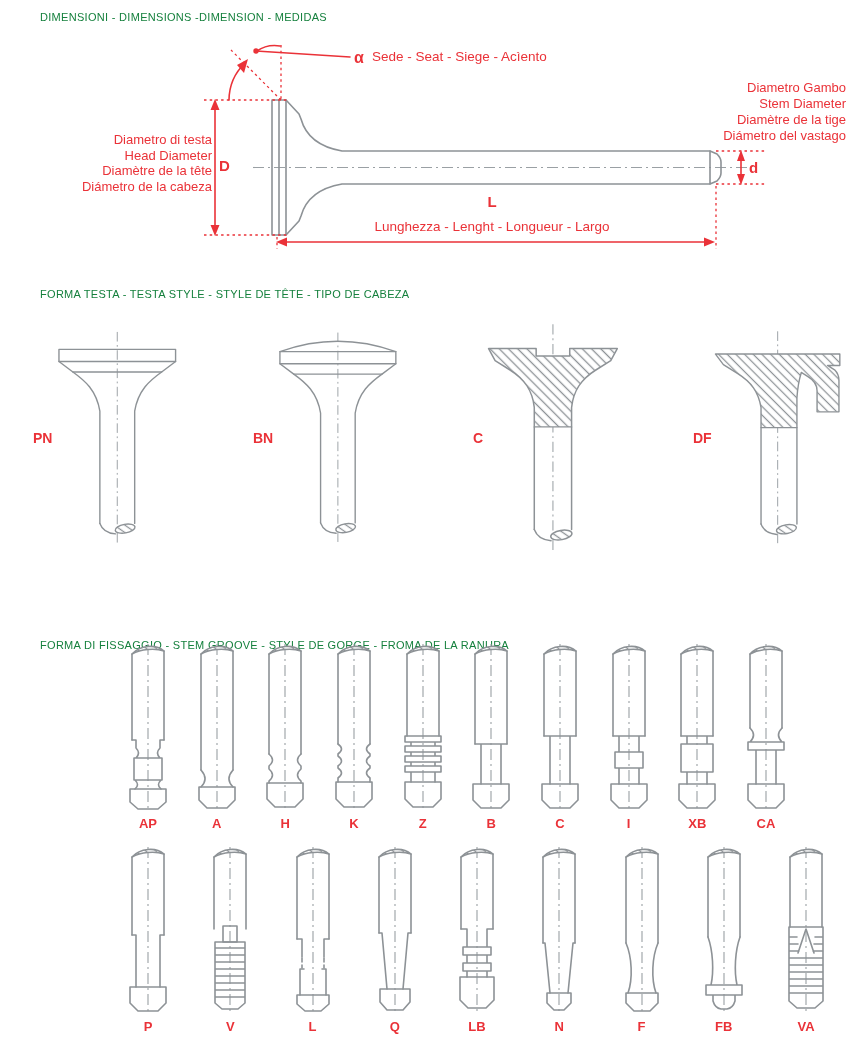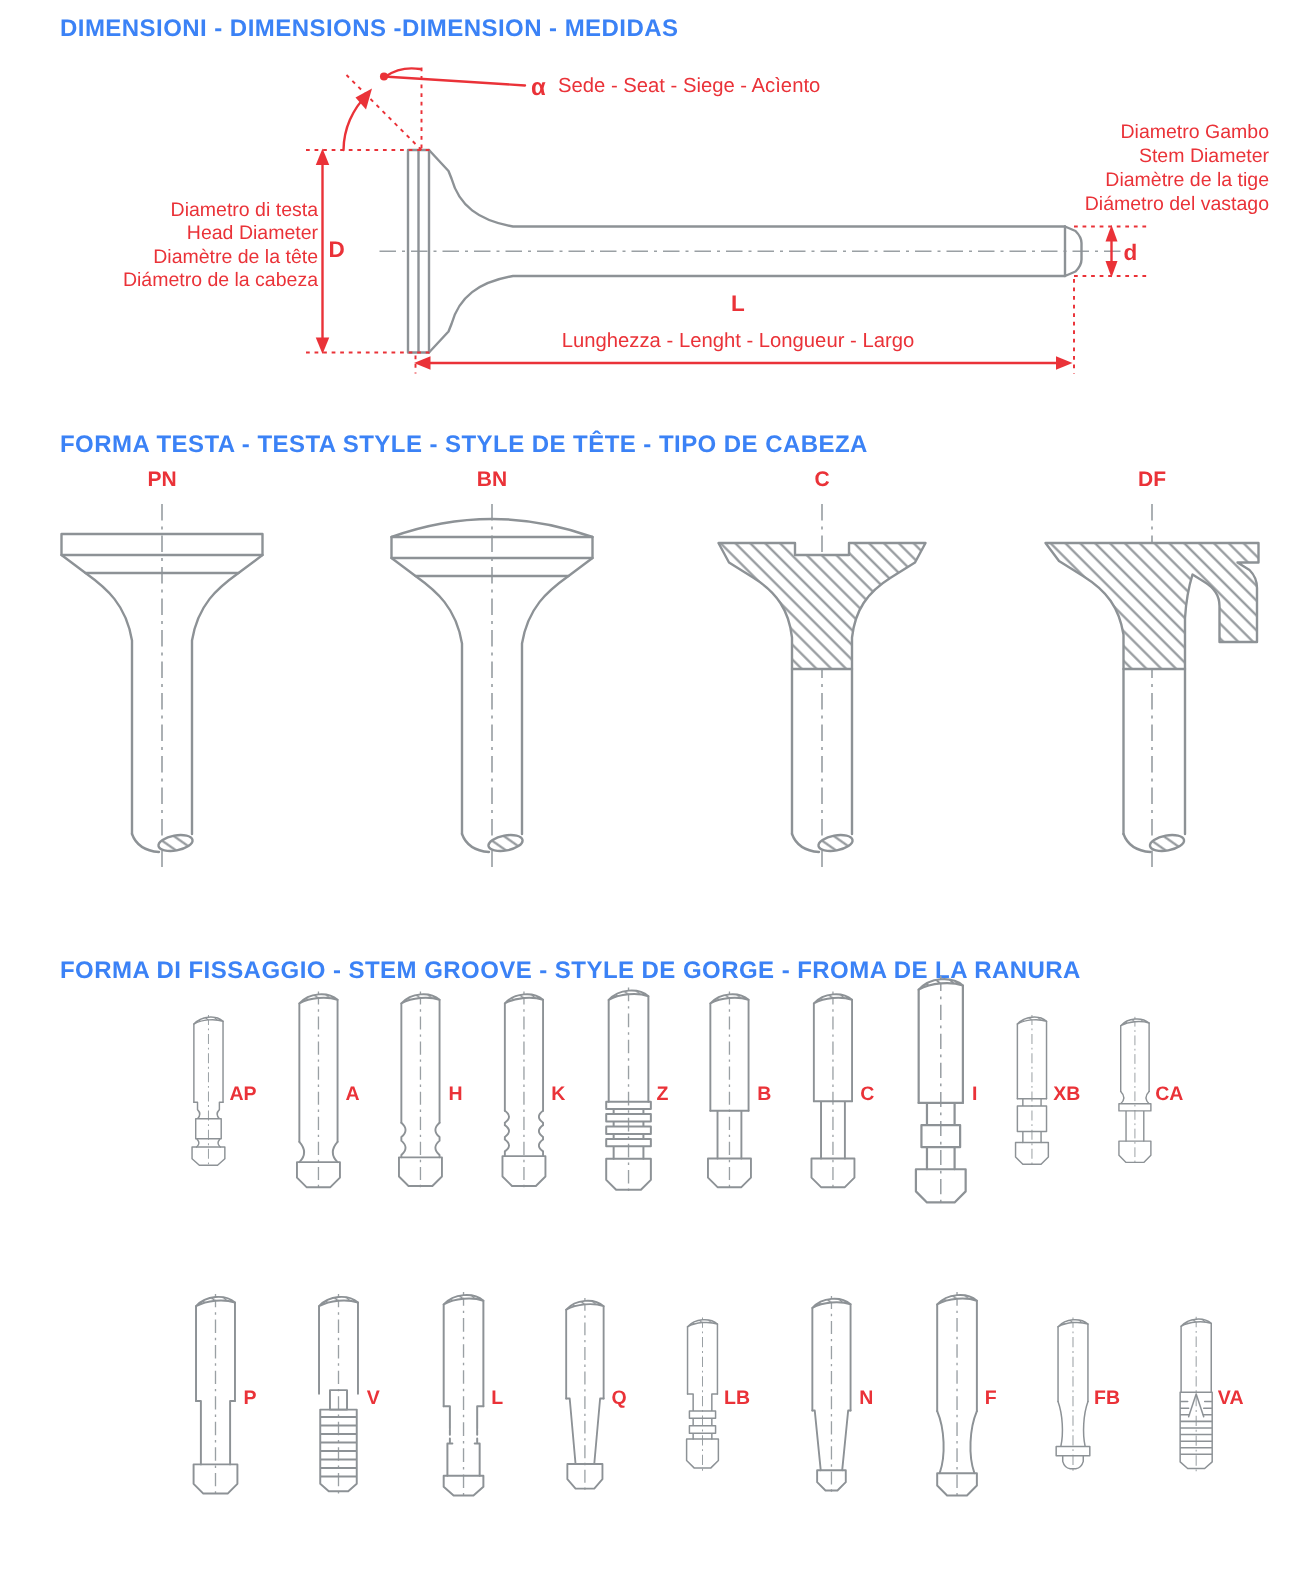--- a/index.html
+++ b/index.html
@@ -1,27 +1,27 @@
 <!DOCTYPE html>
 <html><head>
 <meta charset="utf-8">
 <style>
   html,body{margin:0;padding:0;background:#fff;}
   .page{position:relative;width:860px;height:1051px;background:#fff;
         font-family:"Liberation Sans",sans-serif;overflow:hidden;}
   .abs{position:absolute;}
-  .title{position:absolute;left:40px;color:#3b82f6;font-weight:bold;font-size:16px;
+  .title{position:absolute;left:40px;color:#15803d;font-weight:normal;font-size:11px;
          letter-spacing:.3px;white-space:nowrap;}
   .head-row{position:absolute;left:33px;top:310px;width:810px;display:flex;justify-content:space-between;}
-  .head-cell{width:150px;display:flex;flex-direction:column;align-items:center;}
+  .head-cell{width:150px;display:flex;flex-direction:row;align-items:center;}
   .fig-label{color:#ea3238;font-weight:bold;font-size:14px;text-align:center;height:20px;line-height:18px;}
   .stem-row{position:absolute;display:flex;justify-content:space-between;}
   .stem-row1{left:125px;top:642px;width:664px;}
   .stem-row2{left:125px;top:845px;width:704px;}
-  .stem-cell{width:46px;display:flex;flex-direction:row;align-items:center;}
+  .stem-cell{width:46px;display:flex;flex-direction:column;align-items:center;}
   .stem-cell .fig-label{font-size:13px;margin-top:4px;height:16px;line-height:15px;}
   svg{display:block;}
   .g{stroke:#8d9296;stroke-width:1.6;fill:none;stroke-linejoin:round;stroke-linecap:round;}
   .gf{stroke:#8d9296;stroke-width:1.6;stroke-linejoin:round;}
   .cl{stroke:#9aa0a4;stroke-width:1.1;fill:none;stroke-dasharray:11 4 2 4;}
   .r{stroke:#ea3238;fill:none;stroke-width:1.6;stroke-linecap:round;}
   .rd{stroke:#ea3238;fill:none;stroke-width:1.3;stroke-dasharray:2.5 3.2;}
   .rf{fill:#ea3238;stroke:none;}
   .rt{fill:#ea3238;font-family:"Liberation Sans",sans-serif;}
 </style>

